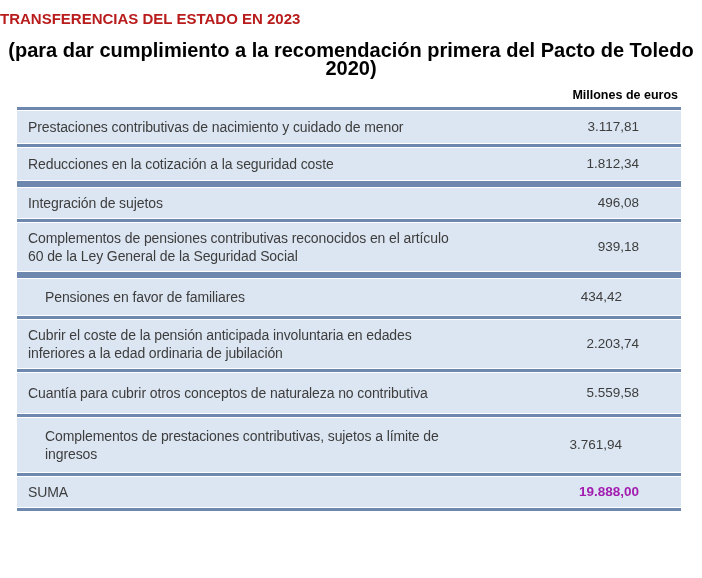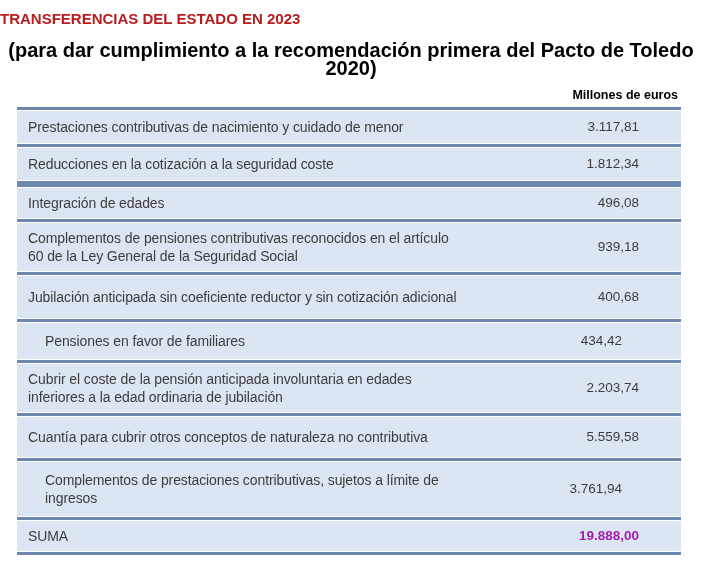--- a/index.html
+++ b/index.html
@@ -75,36 +75,32 @@
 
     <div class="trow">
       <div class="cell-label">Reducciones en la cotización a la seguridad coste</div>
       <div class="cell-value">1.812,34</div>
     </div>
     <div class="sep"></div>
 
     <div class="sep"></div>
 
     <div class="trow p6">
-      <div class="cell-label">Integración de edades</div>
+      <div class="cell-label">Integración de sujetos</div>
       <div class="cell-value">496,08</div>
     </div>
     <div class="sep"></div>
 
     <div class="trow p6">
       <div class="cell-label">Complementos de pensiones contributivas reconocidos en el artículo
 60 de la Ley General de la Seguridad Social</div>
       <div class="cell-value">939,18</div>
     </div>
     <div class="sep"></div>
 
-    <div class="trow p12">
-      <div class="cell-label">Jubilación anticipada sin coeficiente reductor y sin cotización adicional</div>
-      <div class="cell-value">400,68</div>
-    </div>
     <div class="sep"></div>
 
     <div class="trow p9">
       <div class="cell-label">Pensiones en favor de familiares</div>
       <div class="cell-value">434,42</div>
     </div>
     <div class="sep"></div>
 
     <div class="trow p6">
       <div class="cell-label">Cubrir el coste de la pensión anticipada involuntaria en edades

